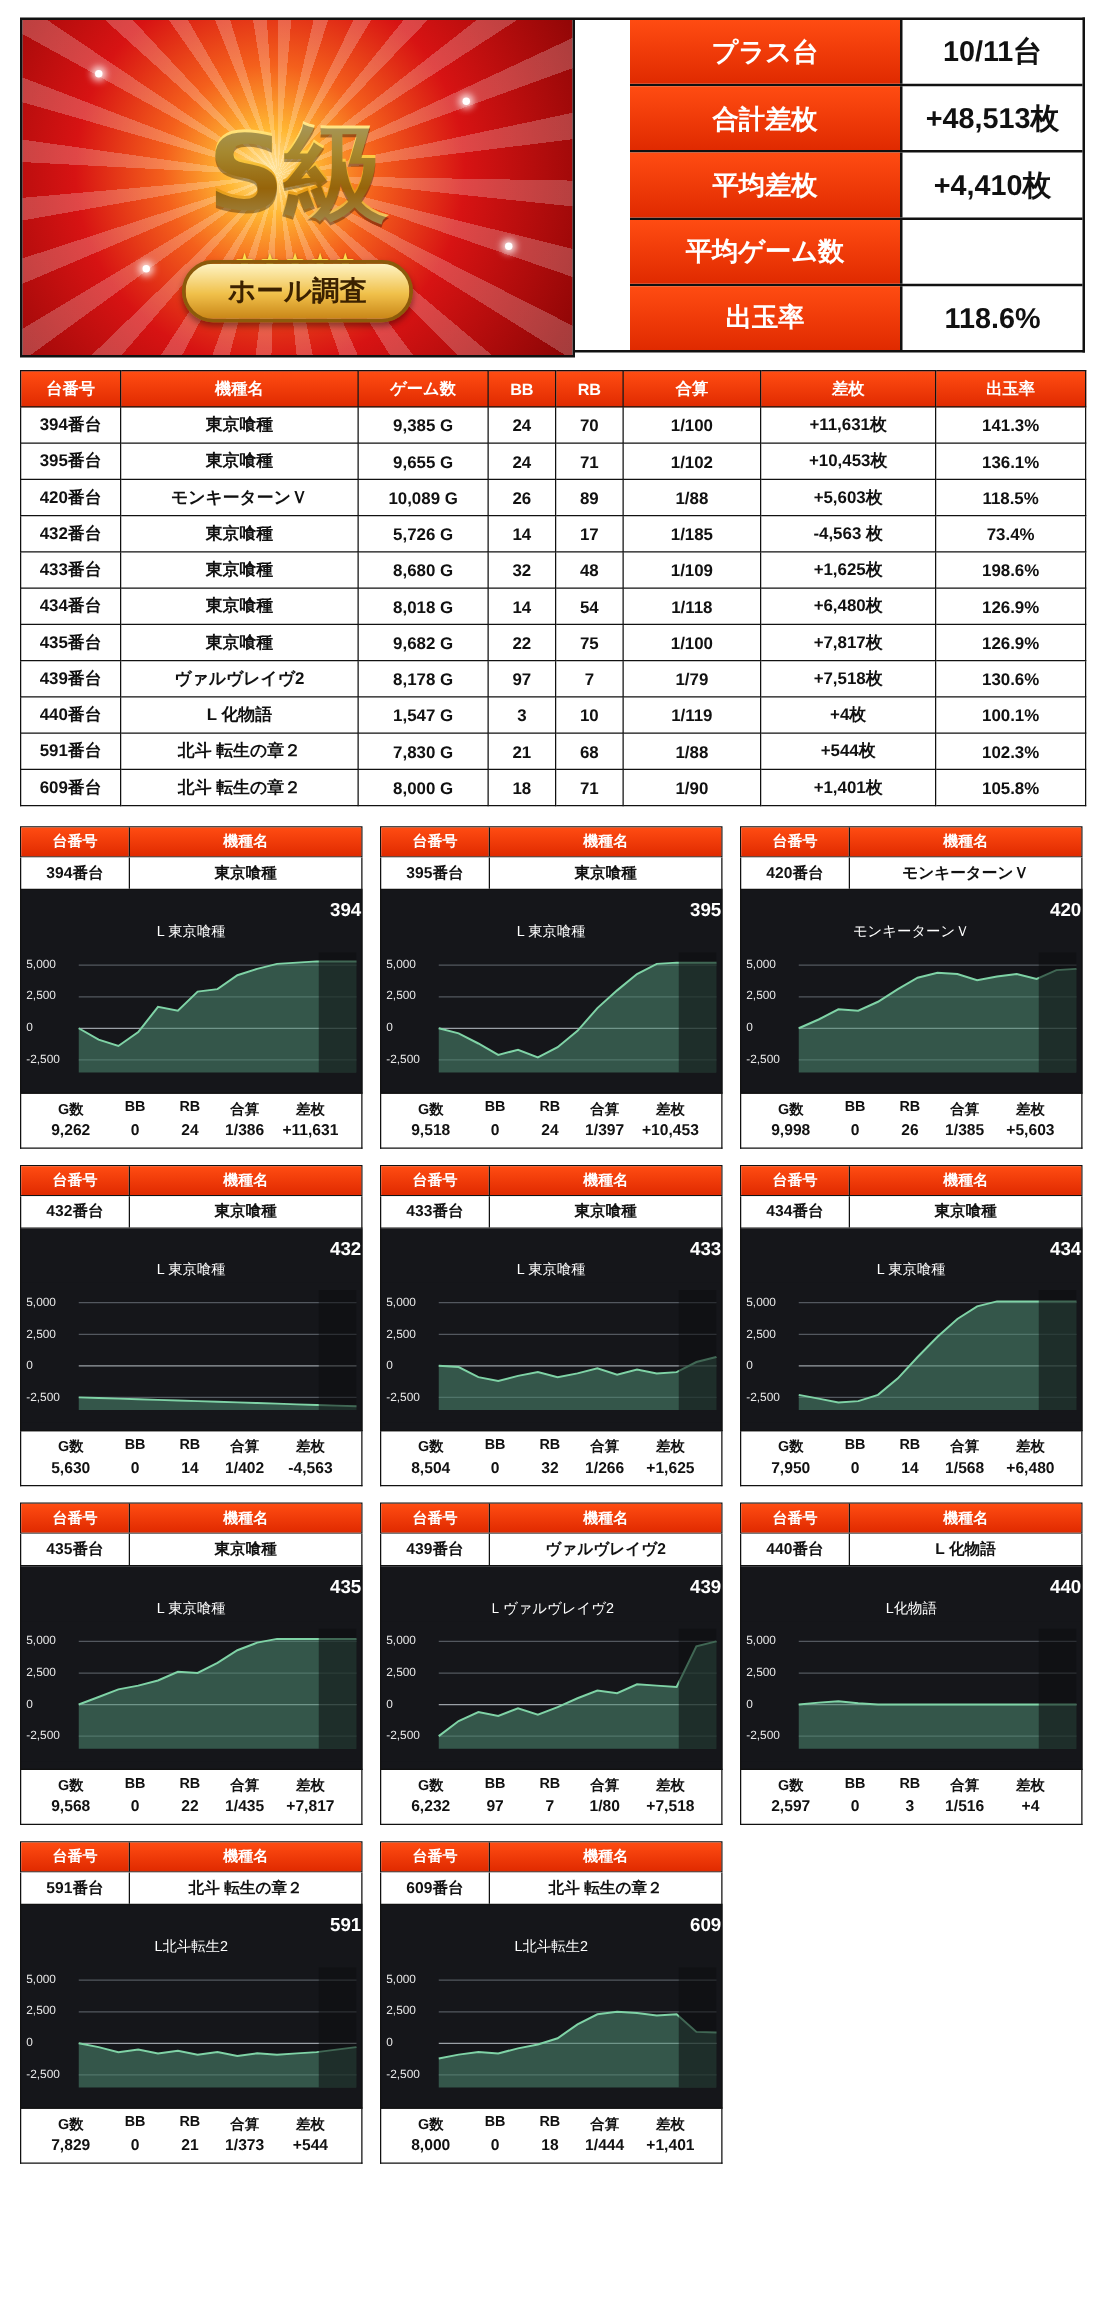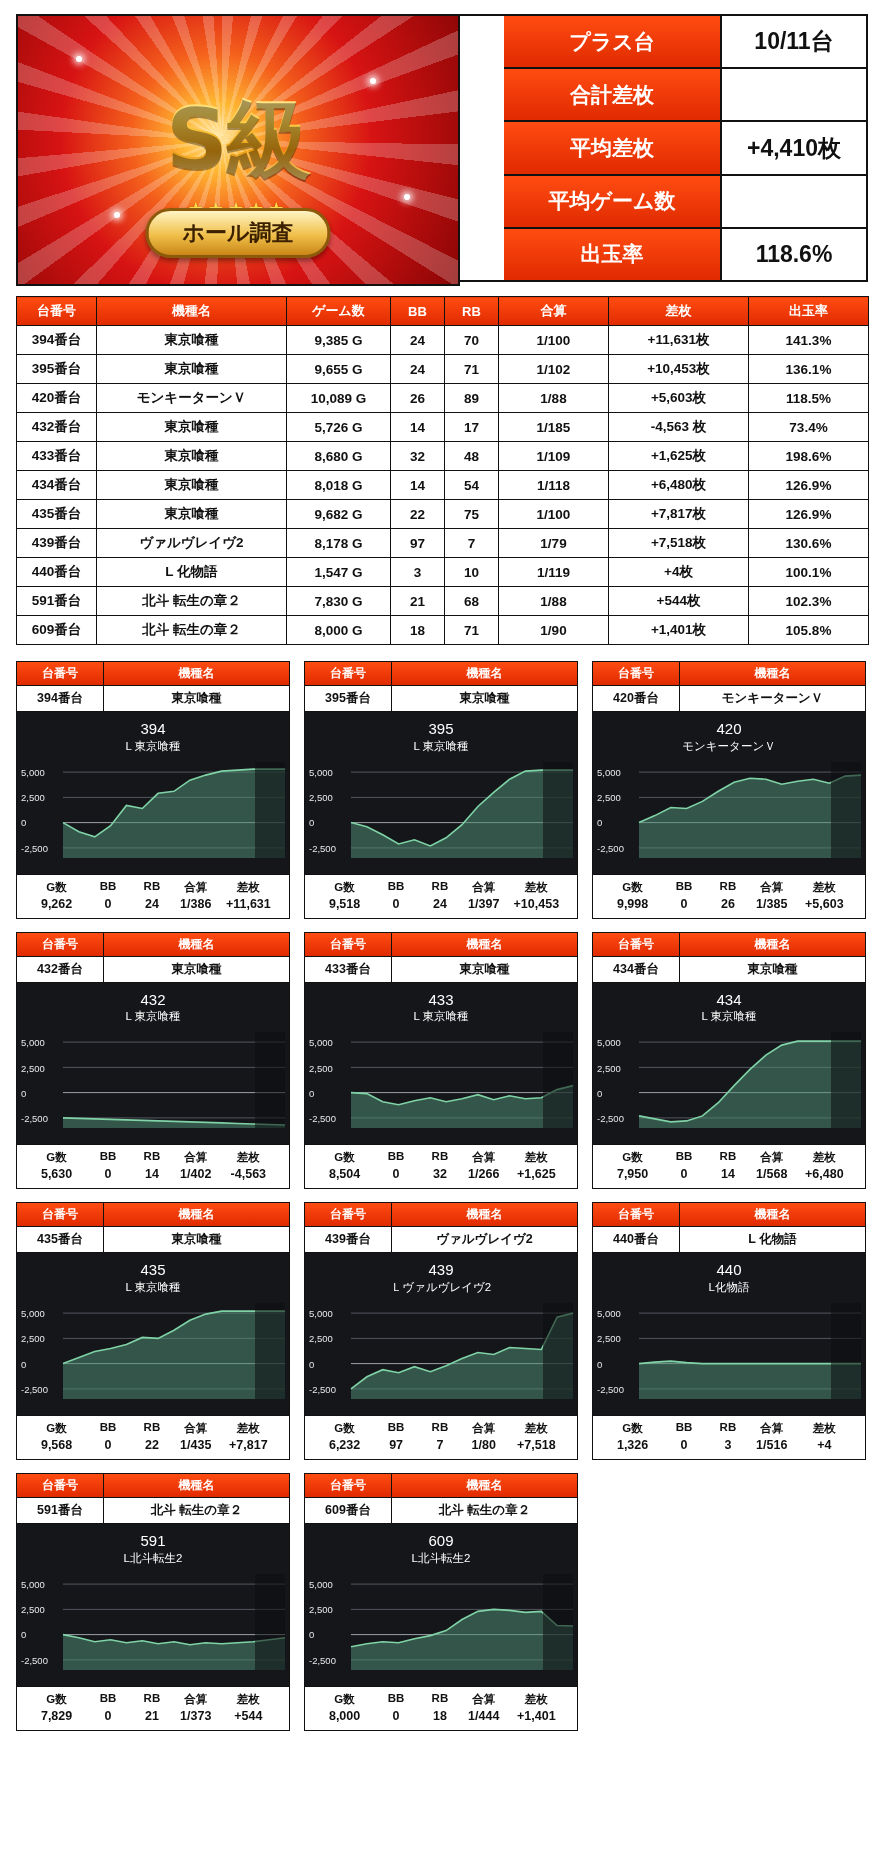--- a/index.html
+++ b/index.html
@@ -97,21 +97,21 @@
   .card-head .h.b{flex:1;}
   .card-sub{display:flex;border:1px solid #111;border-top:none;background:#fff;}
   .card-sub .v{font-size:12.5px;padding:4px 0;text-align:center;font-weight:bold;}
   .card-sub .v.a{width:86px;border-right:1px solid #111;}
   .card-sub .v.b{flex:1;}
 
   .chart-box{
     border:1px solid #111;border-top:none;background:#15161a;color:#fff;
     padding:8px 0 6px;position:relative;
   }
-  .chart-title{text-align:center;font-size:15px;font-weight:normal;line-height:1.25;}
+  .chart-title{text-align:right;font-size:15px;font-weight:bold;line-height:1.25;}
   .chart-model{text-align:center;font-size:11.5px;line-height:1.3;margin-bottom:2px;}
   .plot-wrap{position:relative;height:112px;margin:2px 0 0;}
   .plot-wrap svg{display:block;width:100%;height:112px;}
   .ylabels{position:absolute;left:4px;top:0;height:112px;width:44px;font-size:9.5px;color:#e9e9e9;}
   .ylabels span{position:absolute;left:0;transform:translateY(-50%);}
 
   .card-stats{
     border:1px solid #111;border-top:none;background:#fff;padding:4px 0 6px;
   }
   .card-stats .hdr,.card-stats .val{
@@ -140,20 +140,21 @@
       <div class="hero-stars">★★★★★</div>
       <div class="hero-ribbon">ホール調査</div>
     </div>
     <div class="hero-right">
       <div class="stat-row">
         <div class="stat-label">プラス台</div>
         <div class="stat-value">10/11台</div>
       </div>
       <div class="stat-row">
         <div class="stat-label">合計差枚</div>
+        <div class="stat-value">+48,513枚</div>
       </div>
       <div class="stat-row">
         <div class="stat-label">平均差枚</div>
         <div class="stat-value">+4,410枚</div>
       </div>
       <div class="stat-row">
         <div class="stat-label">平均ゲーム数</div>
       </div>
       <div class="stat-row">
         <div class="stat-label">出玉率</div>
@@ -717,21 +718,21 @@
         </div>
         <div class="card-stats">
           <div class="hdr">
             <span class="c g">G数</span>
             <span class="c">BB</span>
             <span class="c">RB</span>
             <span class="c">合算</span>
             <span class="c d">差枚</span>
           </div>
           <div class="val">
-            <span class="c g">1,326</span>
+            <span class="c g">2,597</span>
             <span class="c">0</span>
             <span class="c">3</span>
             <span class="c">1/516</span>
             <span class="c d">+4</span>
           </div>
         </div>
       </div>
       <div class="card">
         <div class="card-head">
           <div class="h a">台番号</div>

